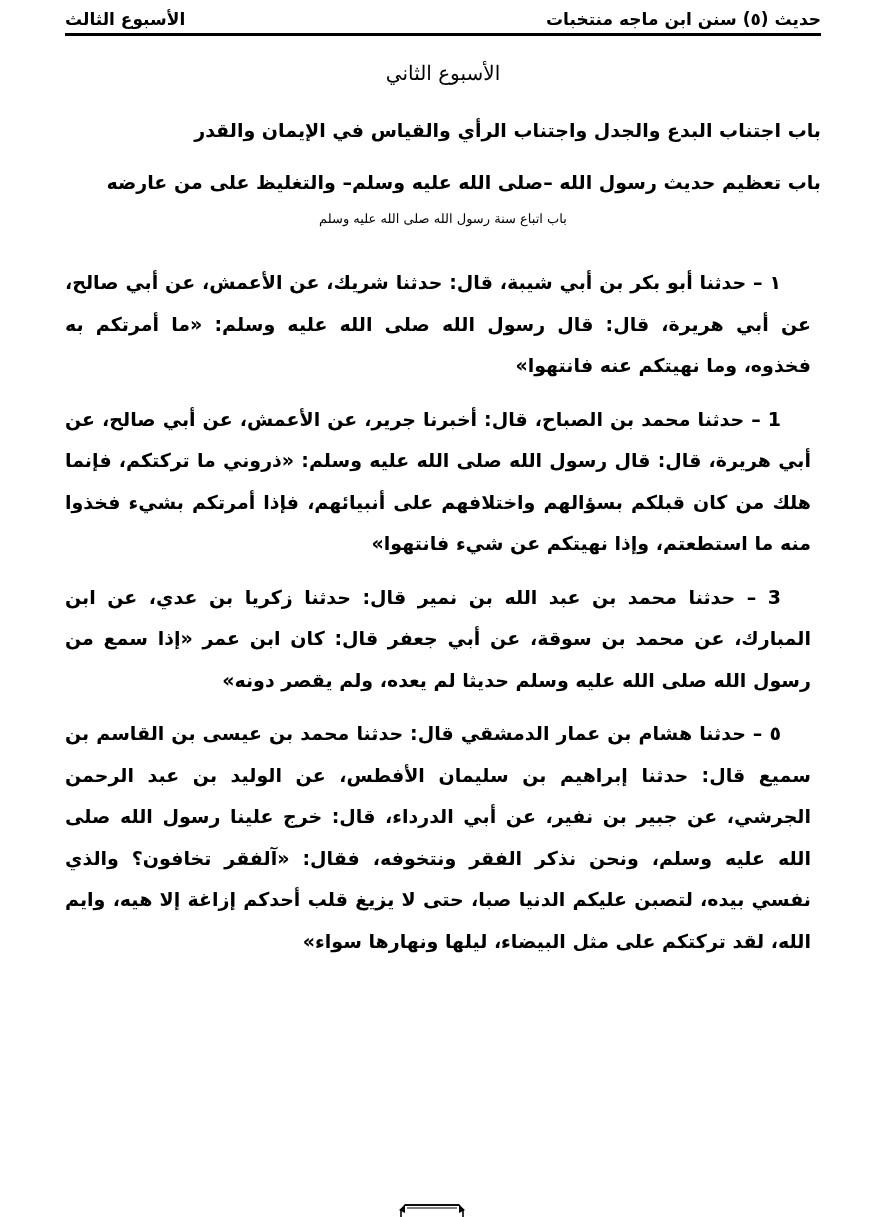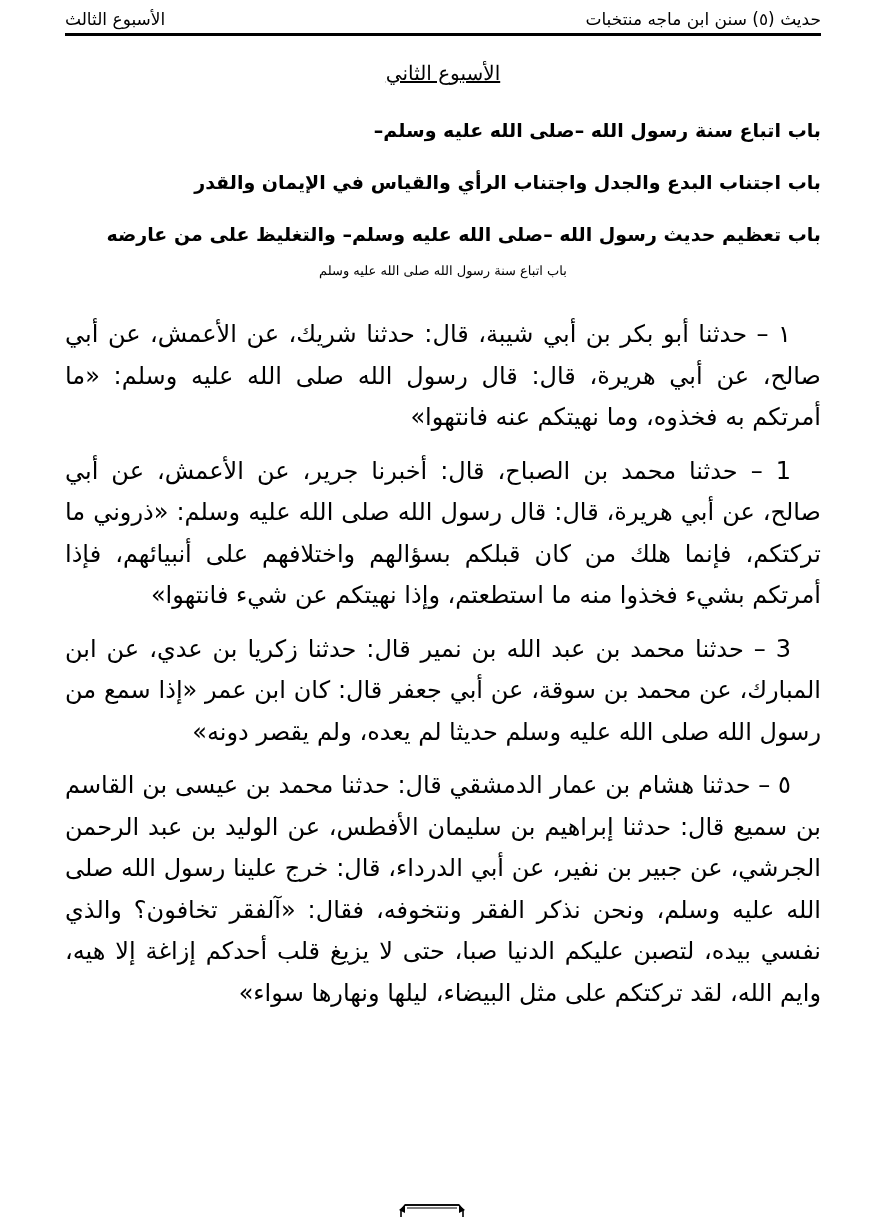--- a/index.html
+++ b/index.html
@@ -27,32 +27,31 @@
       height: 36px;
       border-bottom: 3px solid #000;
       display: flex;
       justify-content: space-between;
       align-items: flex-end;
       padding-bottom: 4px;
       box-sizing: border-box;
     }
     .running-header span {
       font-family: "DejaVu Sans", "Liberation Sans", sans-serif;
-      font-weight: normal;
+      font-weight: bold;
       font-size: 17px;
       line-height: 20px;
       white-space: nowrap;
     }
     .week-title {
       text-align: center;
       font-size: 20px;
       margin-top: 22px;
       height: 30px;
       line-height: 30px;
-      text-decoration: underline;
     }
     .chapter-list {
       margin-top: 24px;
     }
     .chapter-item {
       font-family: "DejaVu Sans", "Liberation Sans", sans-serif;
       font-weight: bold;
       font-size: 19px;
       height: 52px;
       line-height: 36px;
@@ -61,27 +60,27 @@
     }
     .section-subtitle {
       text-align: center;
       font-size: 13px;
       height: 34px;
       line-height: 26px;
       margin-top: -10px;
     }
     .hadith {
       font-family: "DejaVu Sans", "Liberation Sans", sans-serif;
-      font-weight: normal;
-      font-size: 24px;
+      font-weight: bold;
+      font-size: 19px;
       line-height: 41.5px;
       text-align: justify;
       text-align-last: right;
       text-indent: 30px;
-      margin: 0 0 12px 0;
+      margin: 0 10px 12px 0;
     }
     #h1 { margin-top: 22px; }
     .page-number-frame {
       position: absolute;
       left: 395px;
       top: 1201px;
       width: 74px;
       height: 30px;
     }
   </style>
@@ -91,21 +90,20 @@
 <div class="page">
 
   <div class="running-header">
     <span>حديث (٥) سنن ابن ماجه منتخبات</span>
     <span>الأسبوع الثالث</span>
   </div>
 
   <div class="week-title">الأسبوع الثاني</div>
 
   <div class="chapter-list">
-    <div class="chapter-item">باب اتباع سنة رسول الله –صلى الله عليه وسلم–</div>
     <div class="chapter-item">باب اجتناب البدع والجدل واجتناب الرأي والقياس في الإيمان والقدر</div>
     <div class="chapter-item">باب تعظيم حديث رسول الله –صلى الله عليه وسلم– والتغليظ  على من عارضه</div>
   </div>
 
   <div class="section-subtitle">باب اتباع سنة رسول الله صلى الله عليه وسلم</div>
 
   <p class="hadith" id="h1">١ – حدثنا أبو بكر بن أبي شيبة، قال: حدثنا شريك، عن الأعمش، عن أبي صالح، عن أبي هريرة، قال: قال رسول الله صلى الله عليه وسلم: «ما أمرتكم به فخذوه، وما نهيتكم عنه فانتهوا»</p>
   <p class="hadith">1 – حدثنا محمد بن الصباح، قال: أخبرنا جرير، عن الأعمش، عن أبي صالح، عن أبي هريرة، قال: قال رسول الله صلى الله عليه وسلم: «ذروني ما تركتكم، فإنما هلك من كان قبلكم بسؤالهم واختلافهم على أنبيائهم، فإذا أمرتكم بشيء فخذوا منه ما استطعتم، وإذا نهيتكم عن شيء فانتهوا»</p>
   <p class="hadith">3 – حدثنا محمد بن عبد الله بن نمير قال: حدثنا زكريا بن عدي، عن ابن المبارك، عن محمد بن سوقة، عن أبي جعفر قال: كان ابن عمر «إذا سمع من رسول الله صلى الله عليه وسلم حديثا لم يعده، ولم يقصر دونه»</p>
   <p class="hadith">٥ – حدثنا هشام بن عمار الدمشقي قال: حدثنا محمد بن عيسى بن القاسم بن سميع قال: حدثنا إبراهيم بن سليمان الأفطس، عن الوليد بن عبد الرحمن الجرشي، عن جبير بن نفير، عن أبي الدرداء، قال: خرج علينا رسول الله صلى الله عليه وسلم، ونحن نذكر الفقر ونتخوفه، فقال: «آلفقر تخافون؟ والذي نفسي بيده، لتصبن عليكم الدنيا صبا، حتى لا يزيغ قلب أحدكم إزاغة إلا هيه، وايم الله، لقد تركتكم على مثل البيضاء، ليلها ونهارها سواء»</p>

